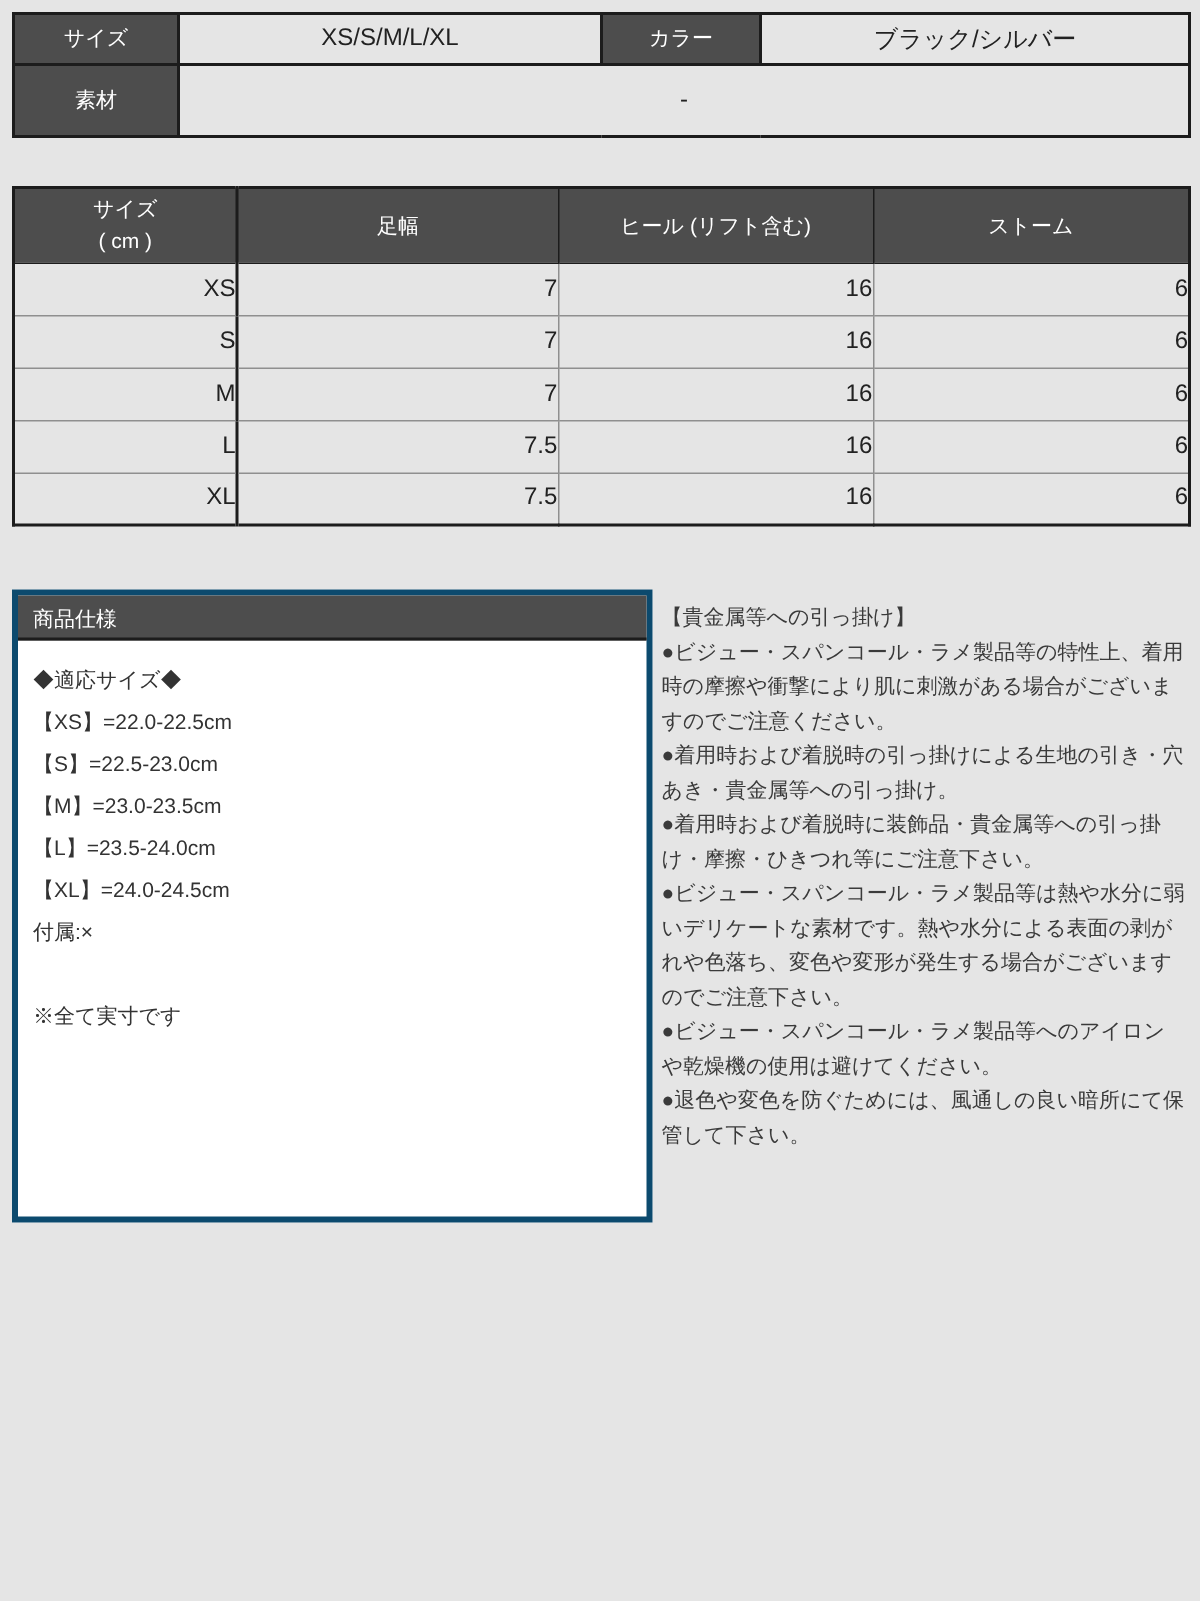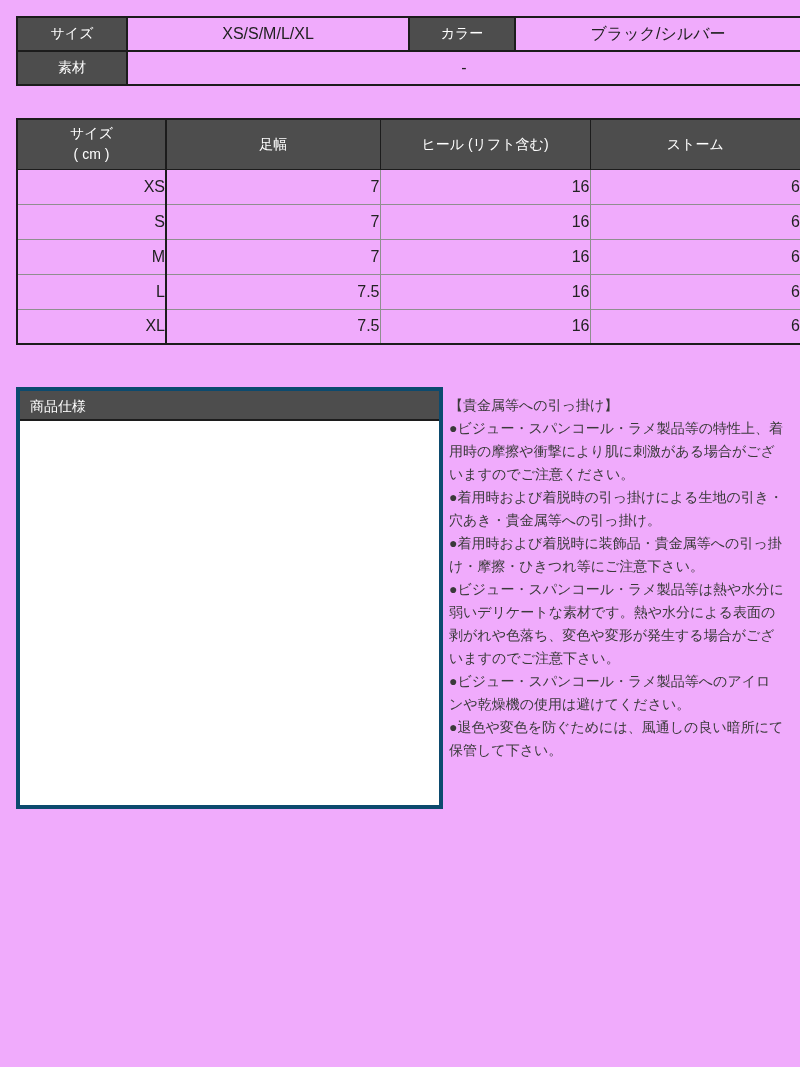--- a/index.html
+++ b/index.html
@@ -2,29 +2,29 @@
 <html><head>
 <meta charset="utf-8">
 <style>
   * { box-sizing: border-box; margin: 0; padding: 0; }
   html, body { background: #ffffff; }
   body {
     width: 800px; height: 1067px;
     font-family: "Liberation Sans", sans-serif;
     color: #333333;
   }
-  .page { position: relative; width: 800px; height: 1067px; padding: 16px; background:#f0abfc; }
+  .page { position: relative; width: 800px; height: 1067px; padding: 8px; background:#e5e5e5; }
 
   table { border-collapse: collapse; width: 784px; table-layout: fixed; }
 
   
   .t1 { border: 2px solid #1c1c1c; }
   .t1 td { border: 2px solid #1c1c1c; text-align: center; vertical-align: middle; overflow: hidden; }
   .t1 tr.r1 td { height: 34px; }
-  .t1 tr.r2 td { height: 34px; }
+  .t1 tr.r2 td { height: 48px; }
   .dark-cell { background: #4d4d4d; color: #ffffff; font-size: 14px; }
   .t1 .val { font-size: 16px; color: #222222; }
 
   
   .t2 { border: 2px solid #1c1c1c; margin-top: 32px; }
   .t2 th {
     background: #4d4d4d; color: #ffffff; font-weight: normal; font-size: 14px;
     border: 1px solid #1c1c1c; height: 50px; text-align: center; vertical-align: middle;
     line-height: 21px;
   }
@@ -124,20 +124,31 @@
       <td>16</td>
       <td>6</td>
     </tr>
   </tbody>
     </table>
 
   <div class="bottom">
 
     <div class="spec-box">
       <div class="spec-box-header">商品仕様</div>
+      <div class="spec-body">
+        <div class="spec-line">◆適応サイズ◆</div>
+        <div class="spec-line">【XS】=22.0-22.5cm</div>
+        <div class="spec-line">【S】=22.5-23.0cm</div>
+        <div class="spec-line">【M】=23.0-23.5cm</div>
+        <div class="spec-line">【L】=23.5-24.0cm</div>
+        <div class="spec-line">【XL】=24.0-24.5cm</div>
+        <div class="spec-line">付属:×</div>
+        <div class="spec-line"></div>
+        <div class="spec-line">※全て実寸です</div>
+      </div>
     </div>
 
     <div class="notes">
       <div class="notes-title">【貴金属等への引っ掛け】</div>
       <div class="note-item">●ビジュー・スパンコール・ラメ製品等の特性上、着用時の摩擦や衝撃により肌に刺激がある場合がございますのでご注意ください。</div>
       <div class="note-item">●着用時および着脱時の引っ掛けによる生地の引き・穴あき・貴金属等への引っ掛け。</div>
       <div class="note-item">●着用時および着脱時に装飾品・貴金属等への引っ掛け・摩擦・ひきつれ等にご注意下さい。</div>
       <div class="note-item">●ビジュー・スパンコール・ラメ製品等は熱や水分に弱いデリケートな素材です。熱や水分による表面の剥がれや色落ち、変色や変形が発生する場合がございますのでご注意下さい。</div>
       <div class="note-item">●ビジュー・スパンコール・ラメ製品等へのアイロンや乾燥機の使用は避けてください。</div>
       <div class="note-item">●退色や変色を防ぐためには、風通しの良い暗所にて保管して下さい。</div>

